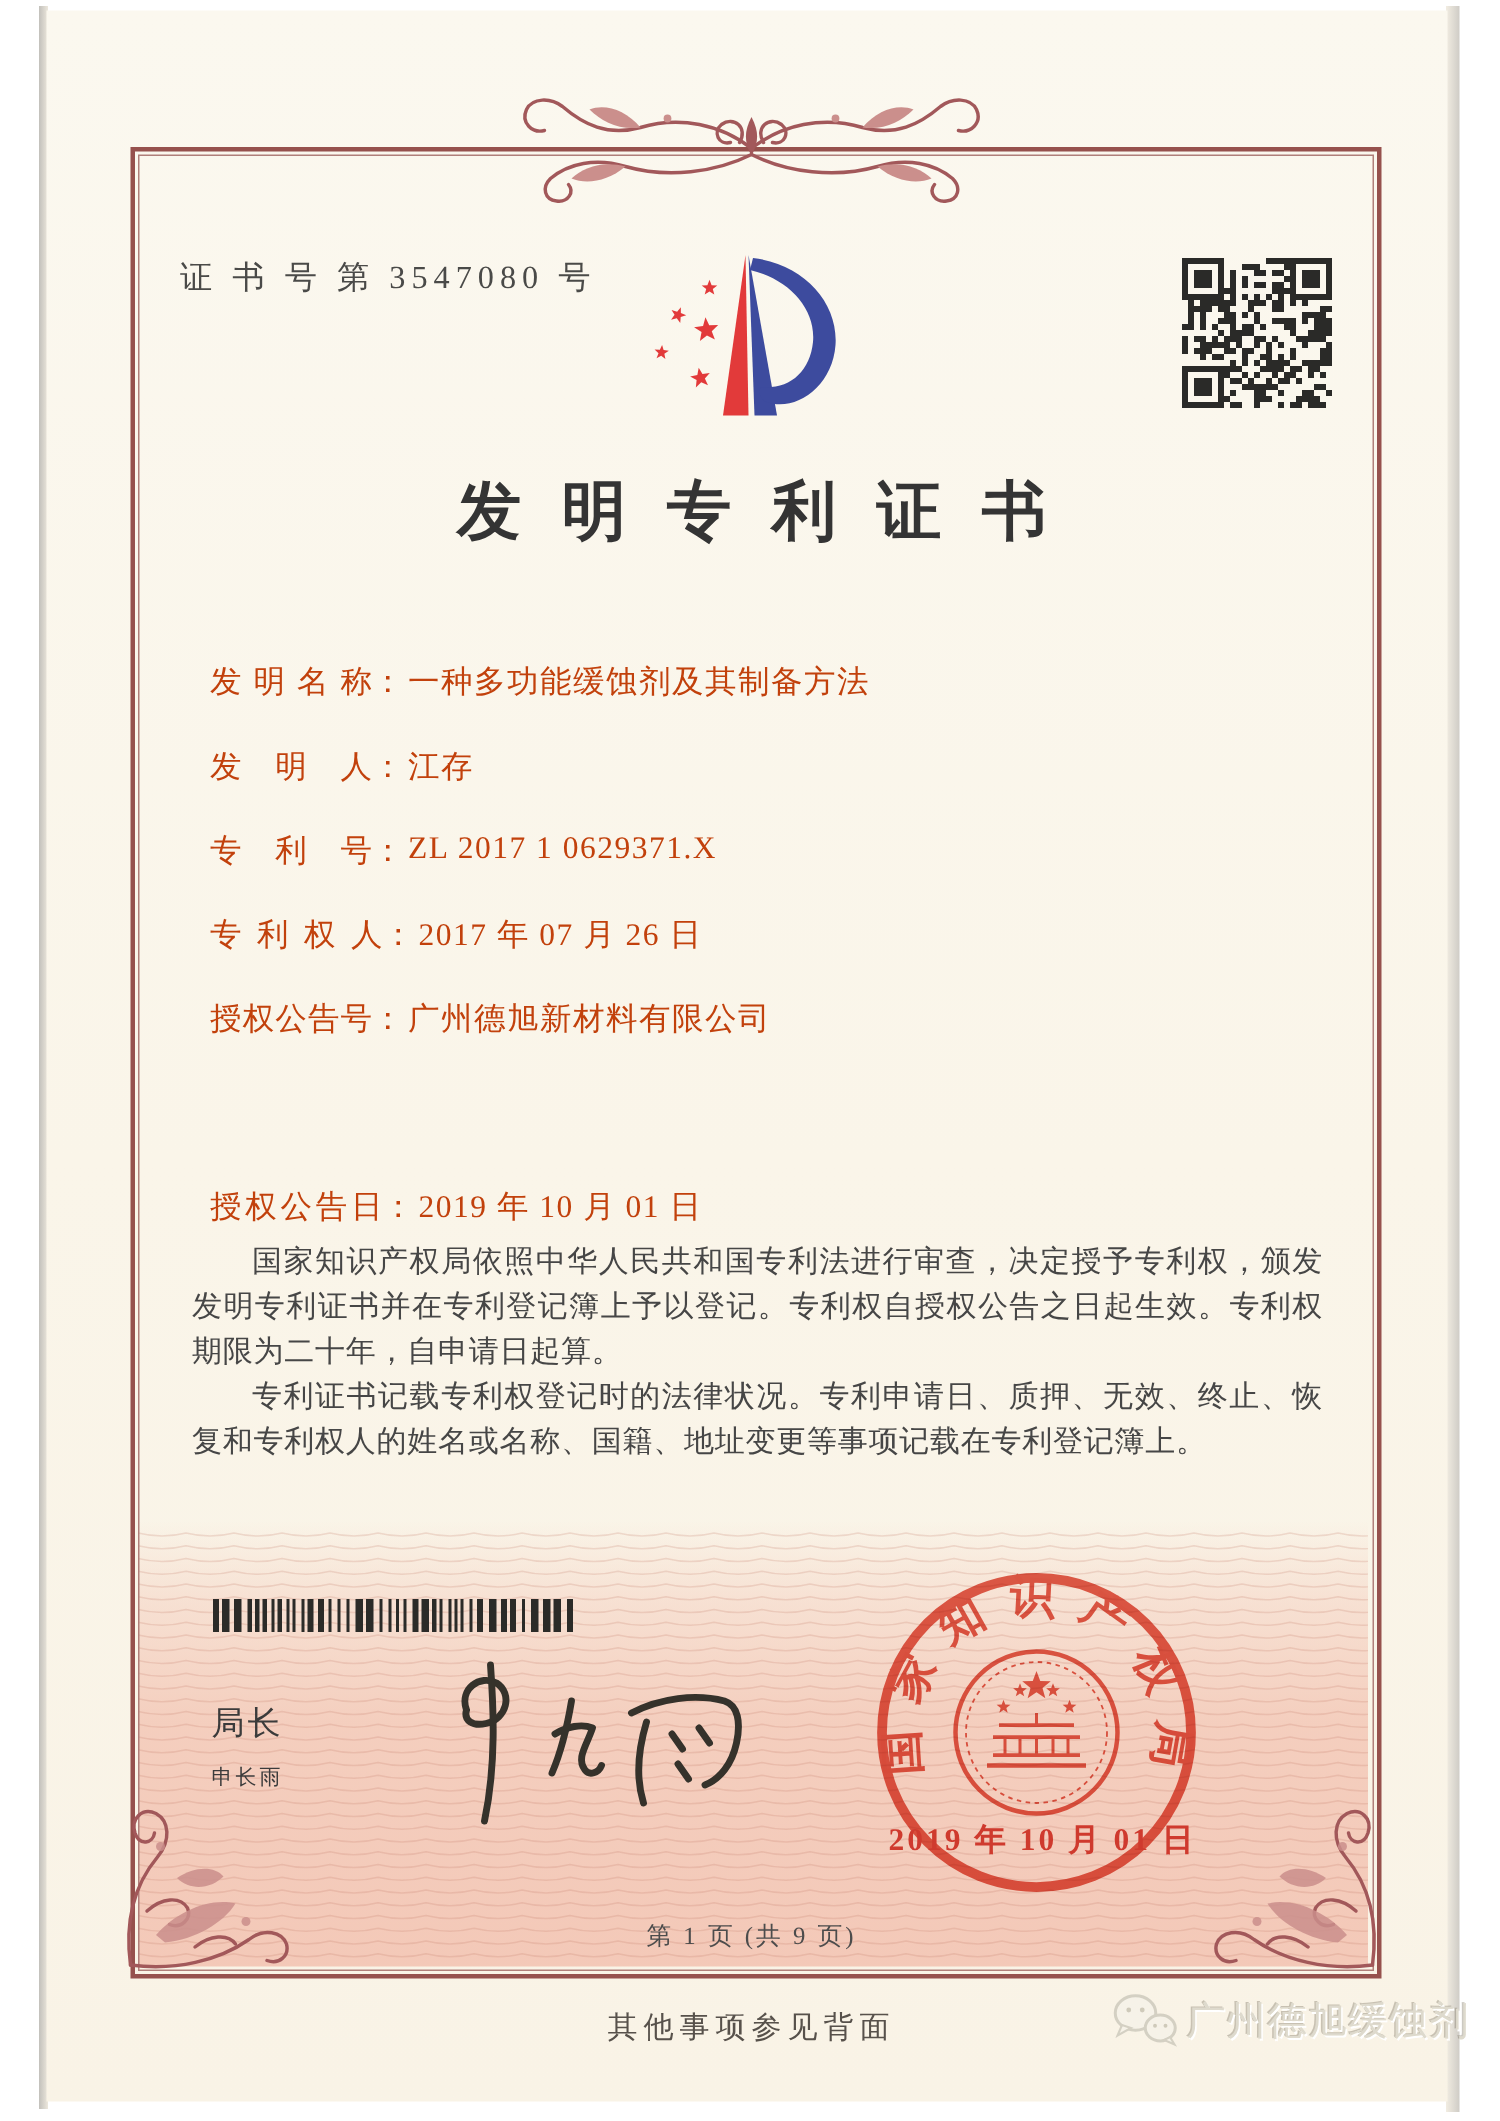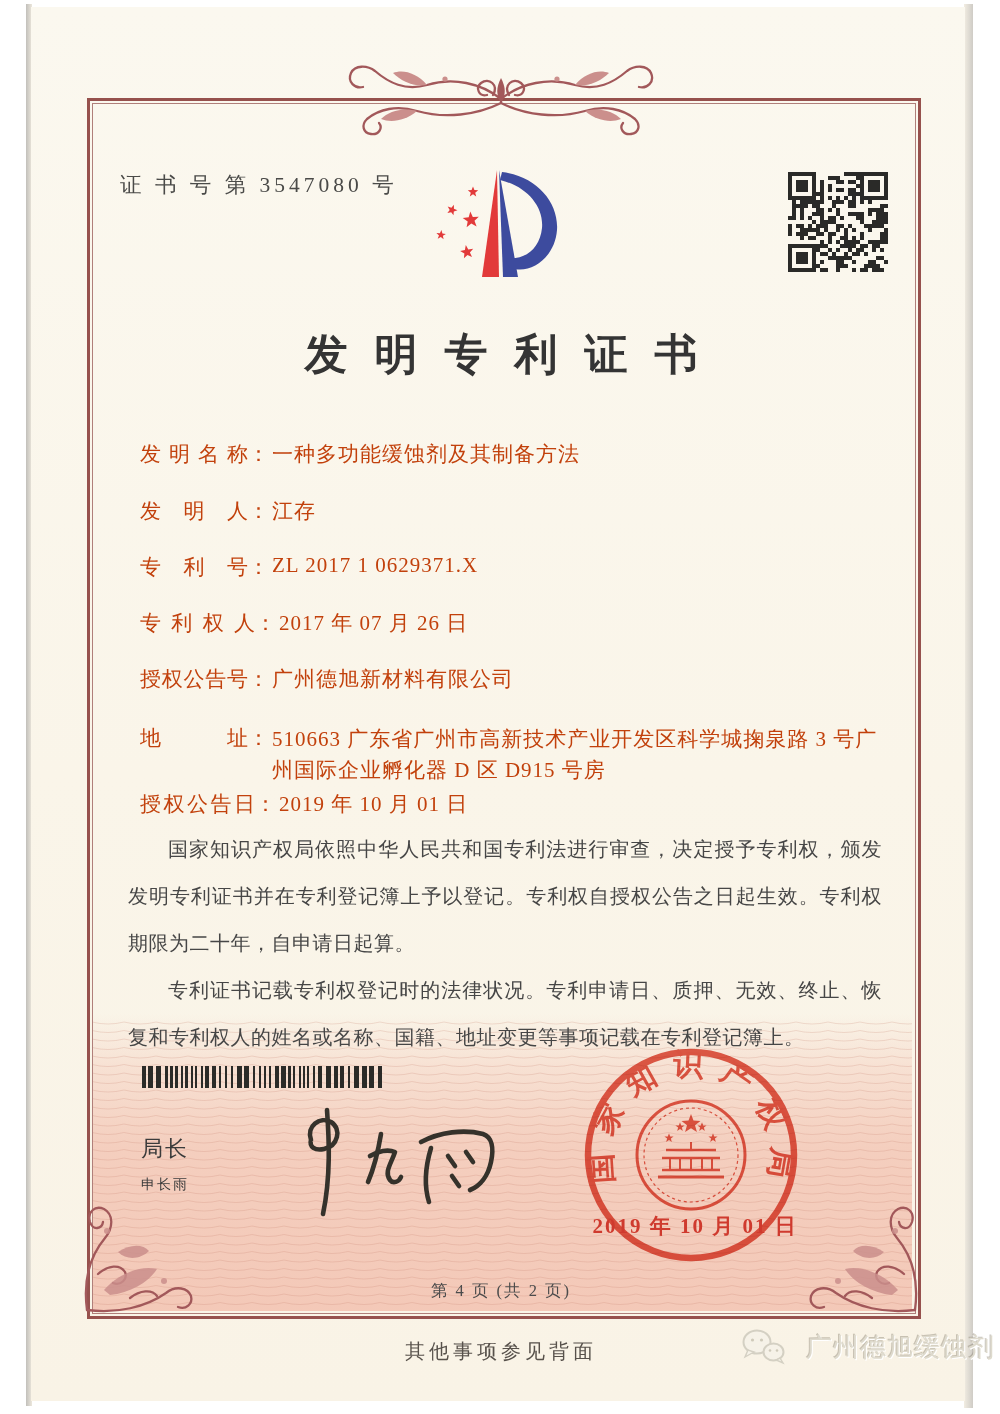--- a/index.html
+++ b/index.html
@@ -16,50 +16,50 @@
   .frame{position:absolute;left:87px;top:98px;width:828px;height:1215px;
          border:3px solid #96514d;}
   .frame-inner{position:absolute;inset:2px;border:1px solid #b07f7a;}
   
   .band{position:absolute;left:92px;top:1014px;width:820px;height:297px;
         background:linear-gradient(180deg,rgba(244,202,186,0) 0%,rgba(244,201,185,.45) 18%,
                    rgba(243,198,181,.82) 45%,rgba(243,197,180,.92) 100%);}
   .band svg{position:absolute;inset:0;}
   
   .cert-no{position:absolute;left:120px;top:170px;font-size:21.5px;letter-spacing:4px;color:#4a4a48;}
-  .title{position:absolute;left:87px;width:828px;top:326px;text-align:center;
+  .title{position:absolute;left:87px;width:828px;top:312px;text-align:center;
          font-size:43px;font-weight:bold;letter-spacing:27px;text-indent:27px;color:#343434;}
   .field-row{position:absolute;left:140px;font-size:21px;color:#c2410c;white-space:nowrap;}
   .flabel{display:inline-block;text-align:justify;text-align-last:justify;vertical-align:top;}
   .w4{width:108px;} .w5{width:115px;}
   .fcolon{display:inline-block;width:24px;vertical-align:top;}
   .fvalue{letter-spacing:1px;}
   .fvalue.wide{display:inline-block;width:618px;vertical-align:top;white-space:normal;
                line-height:31px;}
   .grant2{position:absolute;left:365px;top:0;}
-  .paras{position:absolute;left:128px;top:826px;width:754px;font-size:20px;line-height:47px;
+  .paras{position:absolute;left:128px;top:826px;width:754px;font-size:20px;line-height:30px;
          color:#464646;text-align:justify;letter-spacing:.5px;}
   .paras p{margin:0;text-indent:2em;}
   
   #barcode{position:absolute;left:142px;top:1066px;width:248px;height:22px;display:flex;align-items:stretch;}
   #barcode i{display:block;height:100%;background:#2b2b28;}
   #barcode b{display:block;height:100%;background:transparent;}
   .comm-title{position:absolute;left:141px;top:1134px;font-size:22px;color:#3b3b3b;
               font-family:"Liberation Sans",sans-serif;letter-spacing:2px;}
   .comm-name{position:absolute;left:141px;top:1176px;font-size:14px;color:#3b3b3b;
              font-family:"Liberation Sans",sans-serif;letter-spacing:2px;}
   .seal-date{position:absolute;left:582px;top:1212px;width:226px;text-align:center;
              font-size:21px;font-weight:bold;color:#cf3a2e;letter-spacing:2px;z-index:7;}
   .page-ind{position:absolute;left:87px;width:828px;top:1280px;text-align:center;
             font-size:16.5px;color:#4c4c4c;letter-spacing:2px;z-index:6;}
   .back-note{position:absolute;left:87px;width:828px;top:1338px;text-align:center;
              font-size:20px;color:#57514b;letter-spacing:4px;}
   
   .wm{position:absolute;left:740px;top:1326px;display:flex;align-items:center;z-index:8;}
-  .wm-text{font-size:26px;color:#dedacd;margin-left:20px;letter-spacing:1px;
+  .wm-text{font-size:26px;color:#dedacd;margin-left:5px;letter-spacing:1px;
            text-shadow:1px 1px 0 #ffffff,-1px -1px 0 rgba(120,112,95,.38);
            font-family:"Liberation Sans",sans-serif;}
   
   .orn{position:absolute;z-index:5;}
   .content{z-index:6;}
   svg{display:block;}
 </style>
 </head>
 <body>
 
@@ -506,23 +506,20 @@
   </div>
   <div class="field-row" style="top:553px">
     <span class="flabel w4">专利号</span><span class="fcolon">：</span><span class="fvalue">ZL 2017 1 0629371.X</span>
   </div>
   <div class="field-row" style="top:609px">
     <span class="flabel w5">专利权人</span><span class="fcolon">：</span><span class="fvalue">2017 年 07 月 26 日</span>
   </div>
   <div class="field-row" style="top:665px">
     <span class="flabel w4">授权公告号</span><span class="fcolon">：</span><span class="fvalue">广州德旭新材料有限公司</span>
   </div>
-  <div class="field-row" style="top:724px">
-    <span class="flabel w4">地址</span><span class="fcolon">：</span><span class="fvalue wide">510663 广东省广州市高新技术产业开发区科学城掬泉路 3 号广州国际企业孵化器 D 区 D915 号房</span>
-  </div>
   <div class="field-row" style="top:790px;width:770px">
     <span class="flabel w5">授权公告日</span><span class="fcolon">：</span><span class="fvalue">2019 年 10 月 01 日</span>
   </div>
 
   <div class="paras content">
     <p>国家知识产权局依照中华人民共和国专利法进行审查，决定授予专利权，颁发发明专利证书并在专利登记簿上予以登记。专利权自授权公告之日起生效。专利权期限为二十年，自申请日起算。</p>
     <p>专利证书记载专利权登记时的法律状况。专利申请日、质押、无效、终止、恢复和专利权人的姓名或名称、国籍、地址变更等事项记载在专利登记簿上。</p>
   </div>
 
   <div id="barcode" class="content">
@@ -644,21 +641,21 @@
           <polygon points="109.0,68.0 111.5,74.6 118.5,74.9 113.0,79.3 114.9,86.1 109.0,82.2 103.1,86.1 105.0,79.3 99.5,74.9 106.5,74.6"></polygon>
           <polygon points="87.0,87.2 88.2,90.4 91.6,90.5 88.9,92.6 89.8,95.9 87.0,94.0 84.2,95.9 85.1,92.6 82.4,90.5 85.8,90.4"></polygon>
           <polygon points="98.0,76.2 99.2,79.4 102.6,79.5 99.9,81.6 100.8,84.9 98.0,83.0 95.2,84.9 96.1,81.6 93.4,79.5 96.8,79.4"></polygon>
           <polygon points="120.0,76.2 121.2,79.4 124.6,79.5 121.9,81.6 122.8,84.9 120.0,83.0 117.2,84.9 118.1,81.6 115.4,79.5 118.8,79.4"></polygon>
           <polygon points="131.0,87.2 132.2,90.4 135.6,90.5 132.9,92.6 133.8,95.9 131.0,94.0 128.2,95.9 129.1,92.6 126.4,90.5 129.8,90.4"></polygon>
         </g>
     </g>
   </svg>
   <div class="seal-date">2019 年 10 月 01 日</div>
 
-  <div class="page-ind">第 4 页 (共 2 页)</div>
+  <div class="page-ind">第 1 页 (共 9 页)</div>
   <div class="back-note">其他事项参见背面</div>
 
   <div class="wm">
     <svg width="46" height="42" viewBox="0 0 46 42">
       <g stroke="#d4d0c3" stroke-width="2" fill="#f6f2e8">
         <ellipse cx="17" cy="16" rx="13.5" ry="11.5"></ellipse>
         <path d="M8 24 L5 31 L14 26 Z" stroke-width="1.4"></path>
         <ellipse cx="33.5" cy="26" rx="10" ry="8.6"></ellipse>
         <path d="M40 32 L43 37 L36 34 Z" stroke-width="1.4"></path>
       </g>

